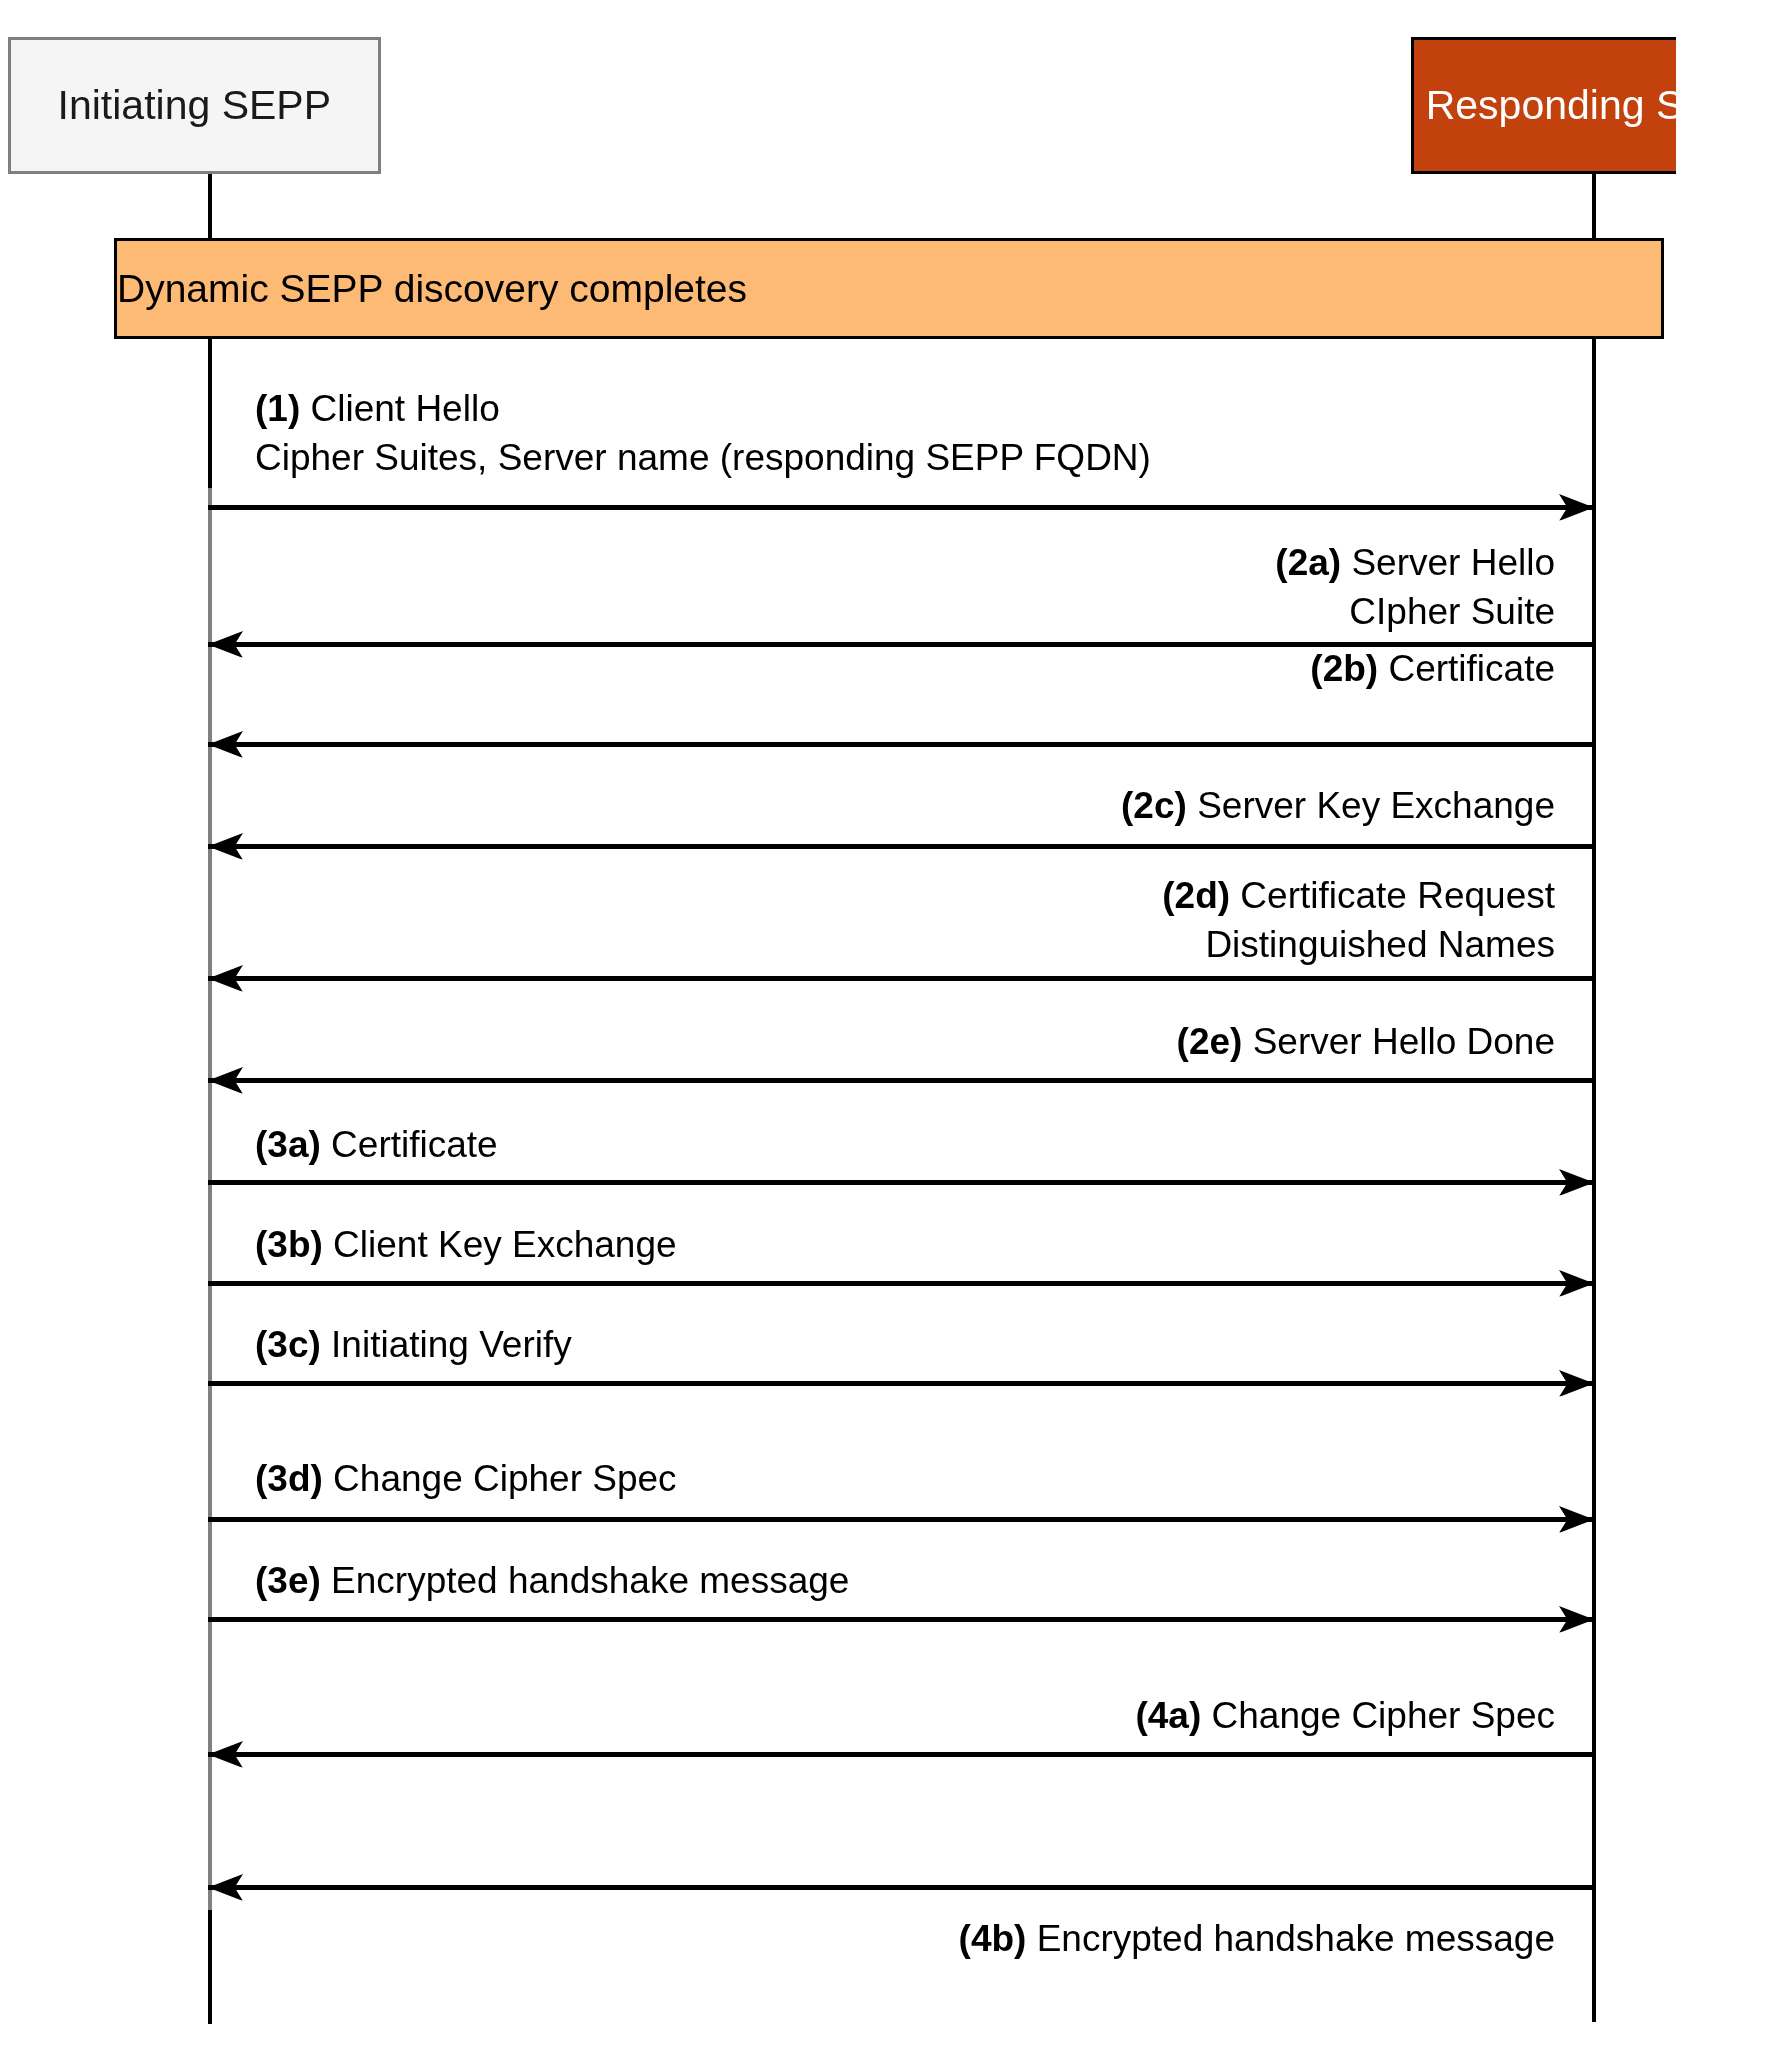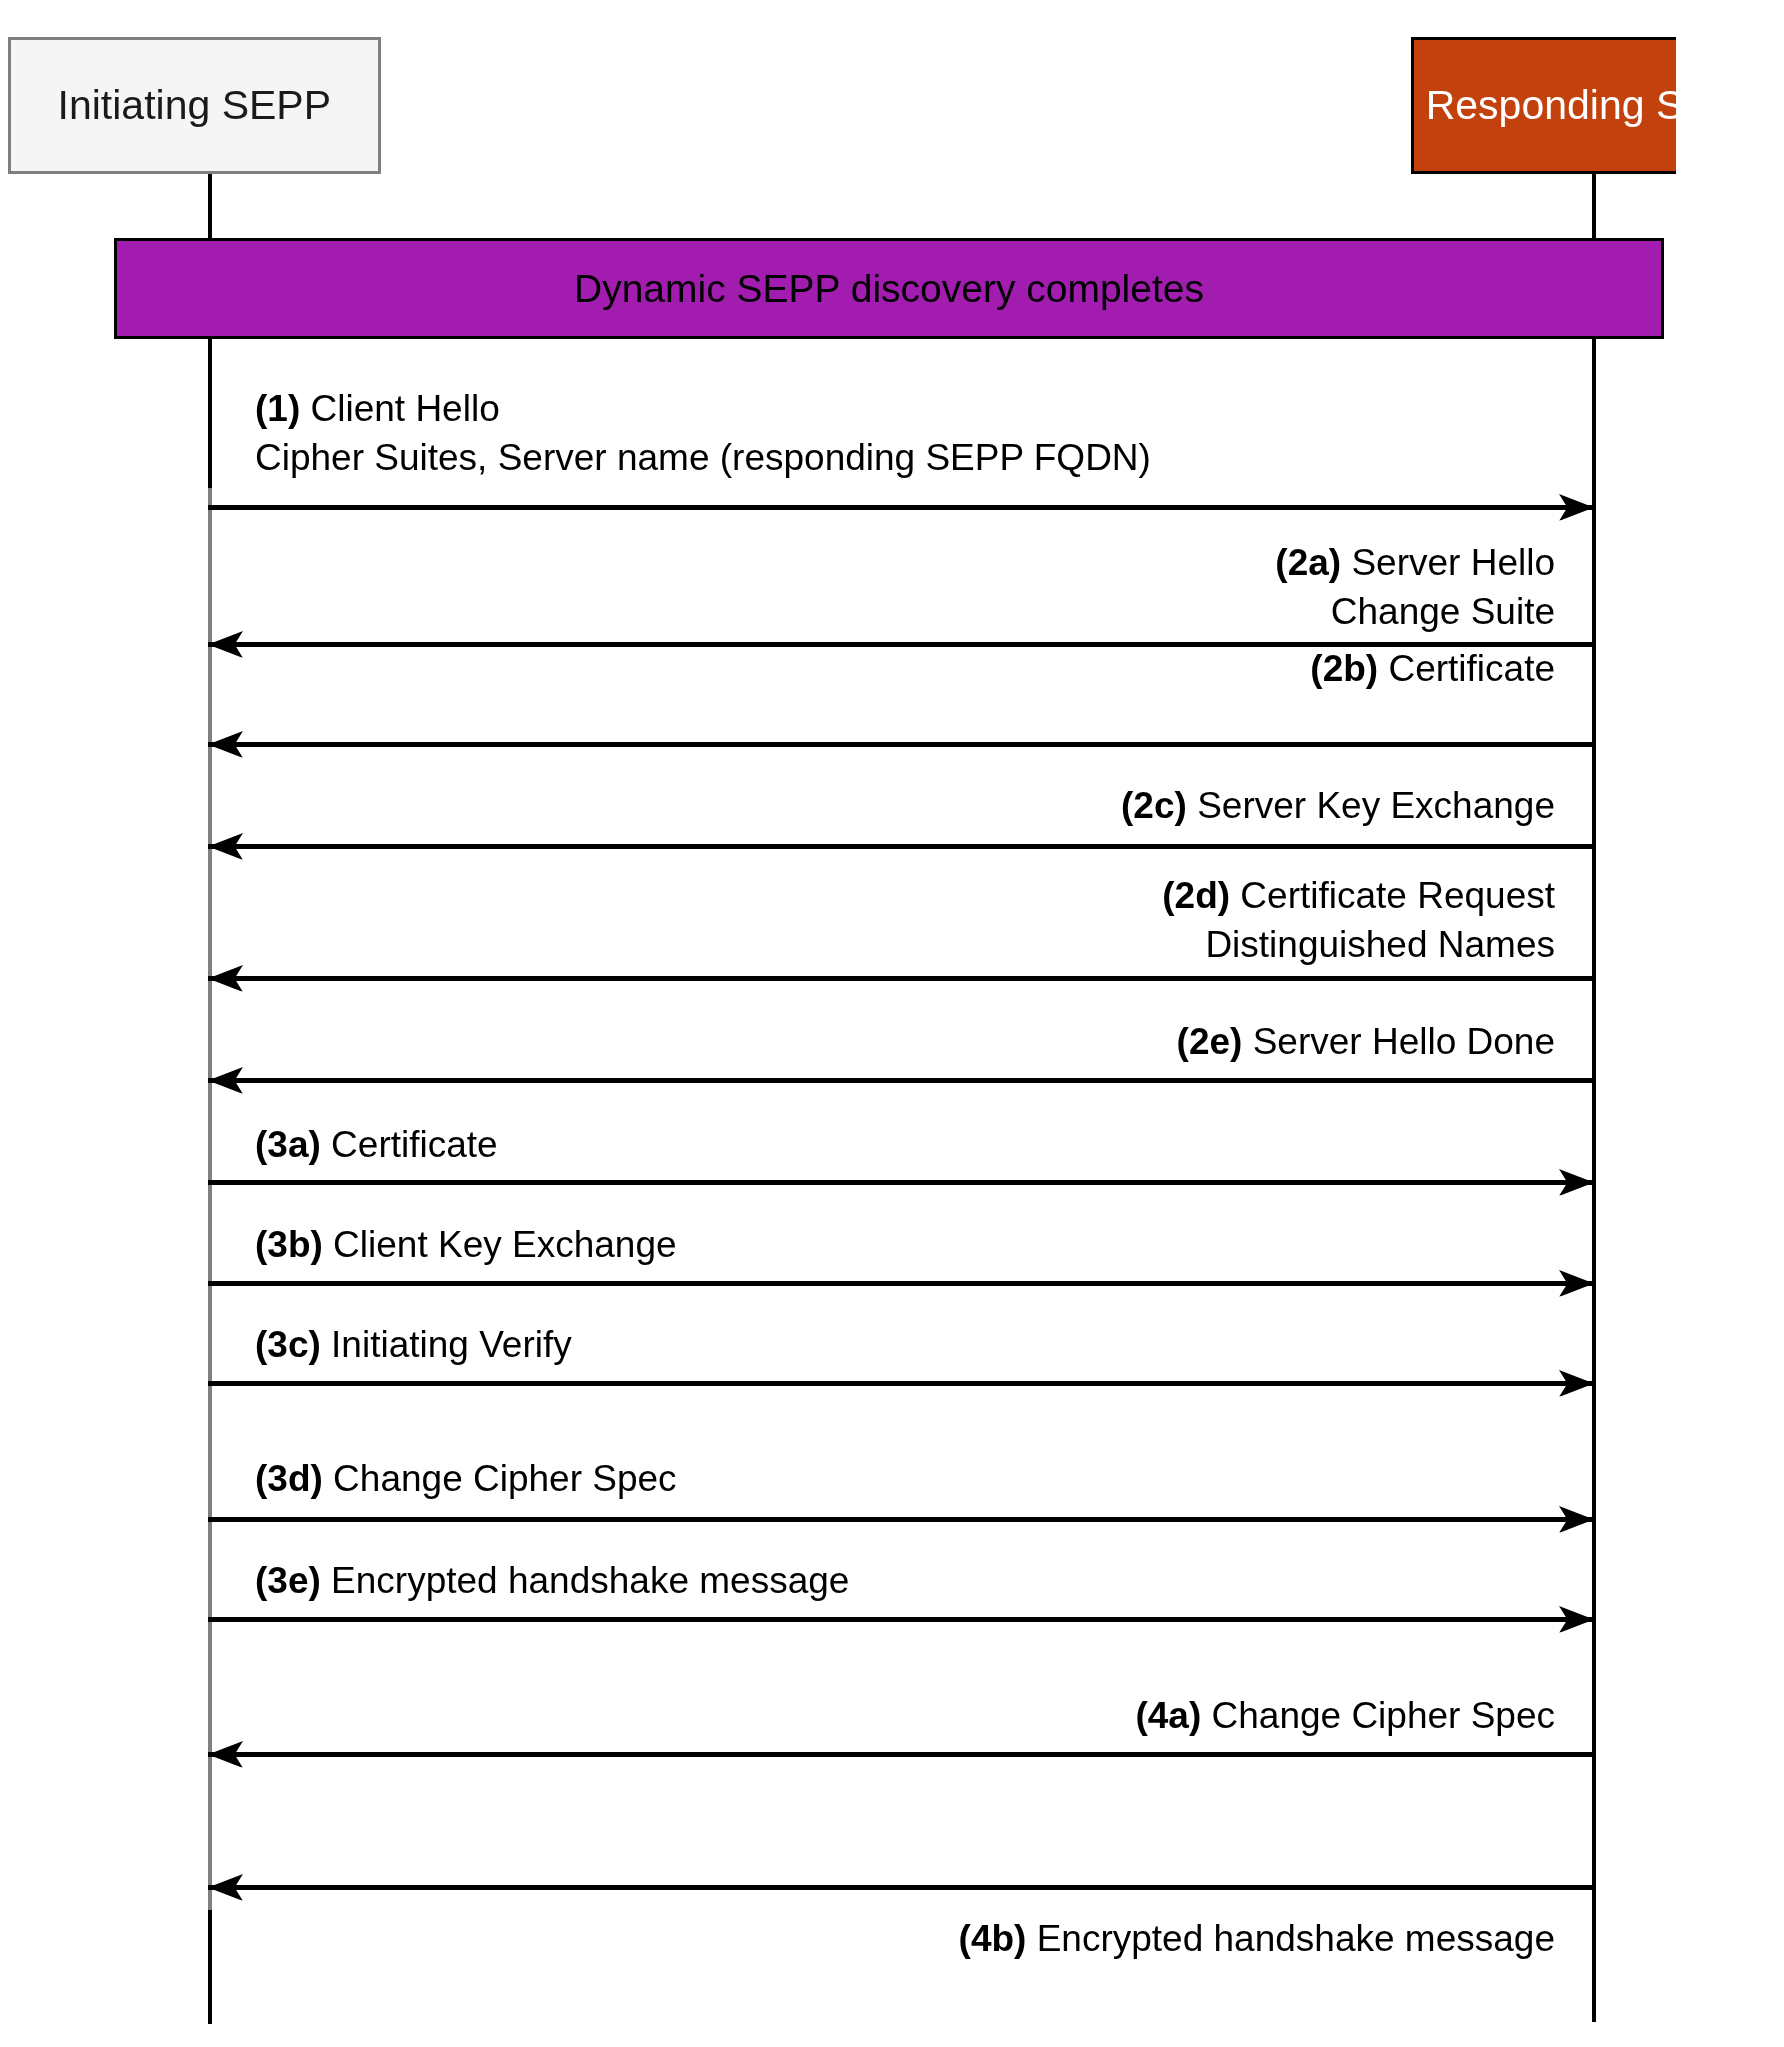--- a/index.html
+++ b/index.html
@@ -40,25 +40,24 @@
   .lifeline { position:absolute; width:3.9px; background:#000; z-index:1; }
   .ll-left-top    { left:208px; top:174px;  height:314px;  }
   .ll-left-mid    { left:208px; top:488px;  height:1422px; background:#808080; }
   .ll-left-bottom { left:208px; top:1910px; height:114px;  }
   .ll-right       { left:1592px; top:174px; height:1848px; }
 
   
   .banner {
     position:absolute;
     left:114px; top:238px; width:1550px; height:101px;
-    background:#a21caf;
+    background:#fdba74;
     border:3.9px solid #000000;
     display:flex;
     align-items:center;
-    justify-content:center;
     font-size:39px;
     z-index:2;
   }
 
   
   .msg-label {
     position:absolute;
     left:208px;
     width:1386px;
     font-size:37px;
@@ -125,21 +124,21 @@
   </div>
   <div class="arrow ltr" style="top:505px">
       <span class="head"></span>
     </div>
 
   <div class="msg-label rtl" style="top:538px">
     <div>
       <span class="pfx">(2a)</span>
       <span>Server Hello</span>
     </div>
-    <div>Change Suite</div>
+    <div>CIpher Suite</div>
   </div>
   <div class="arrow rtl" style="top:642px">
       <span class="head"></span>
     </div>
 
   <div class="msg-label rtl" style="top:644px">
     <div>
       <span class="pfx">(2b)</span>
       <span>Certificate</span>
     </div>

